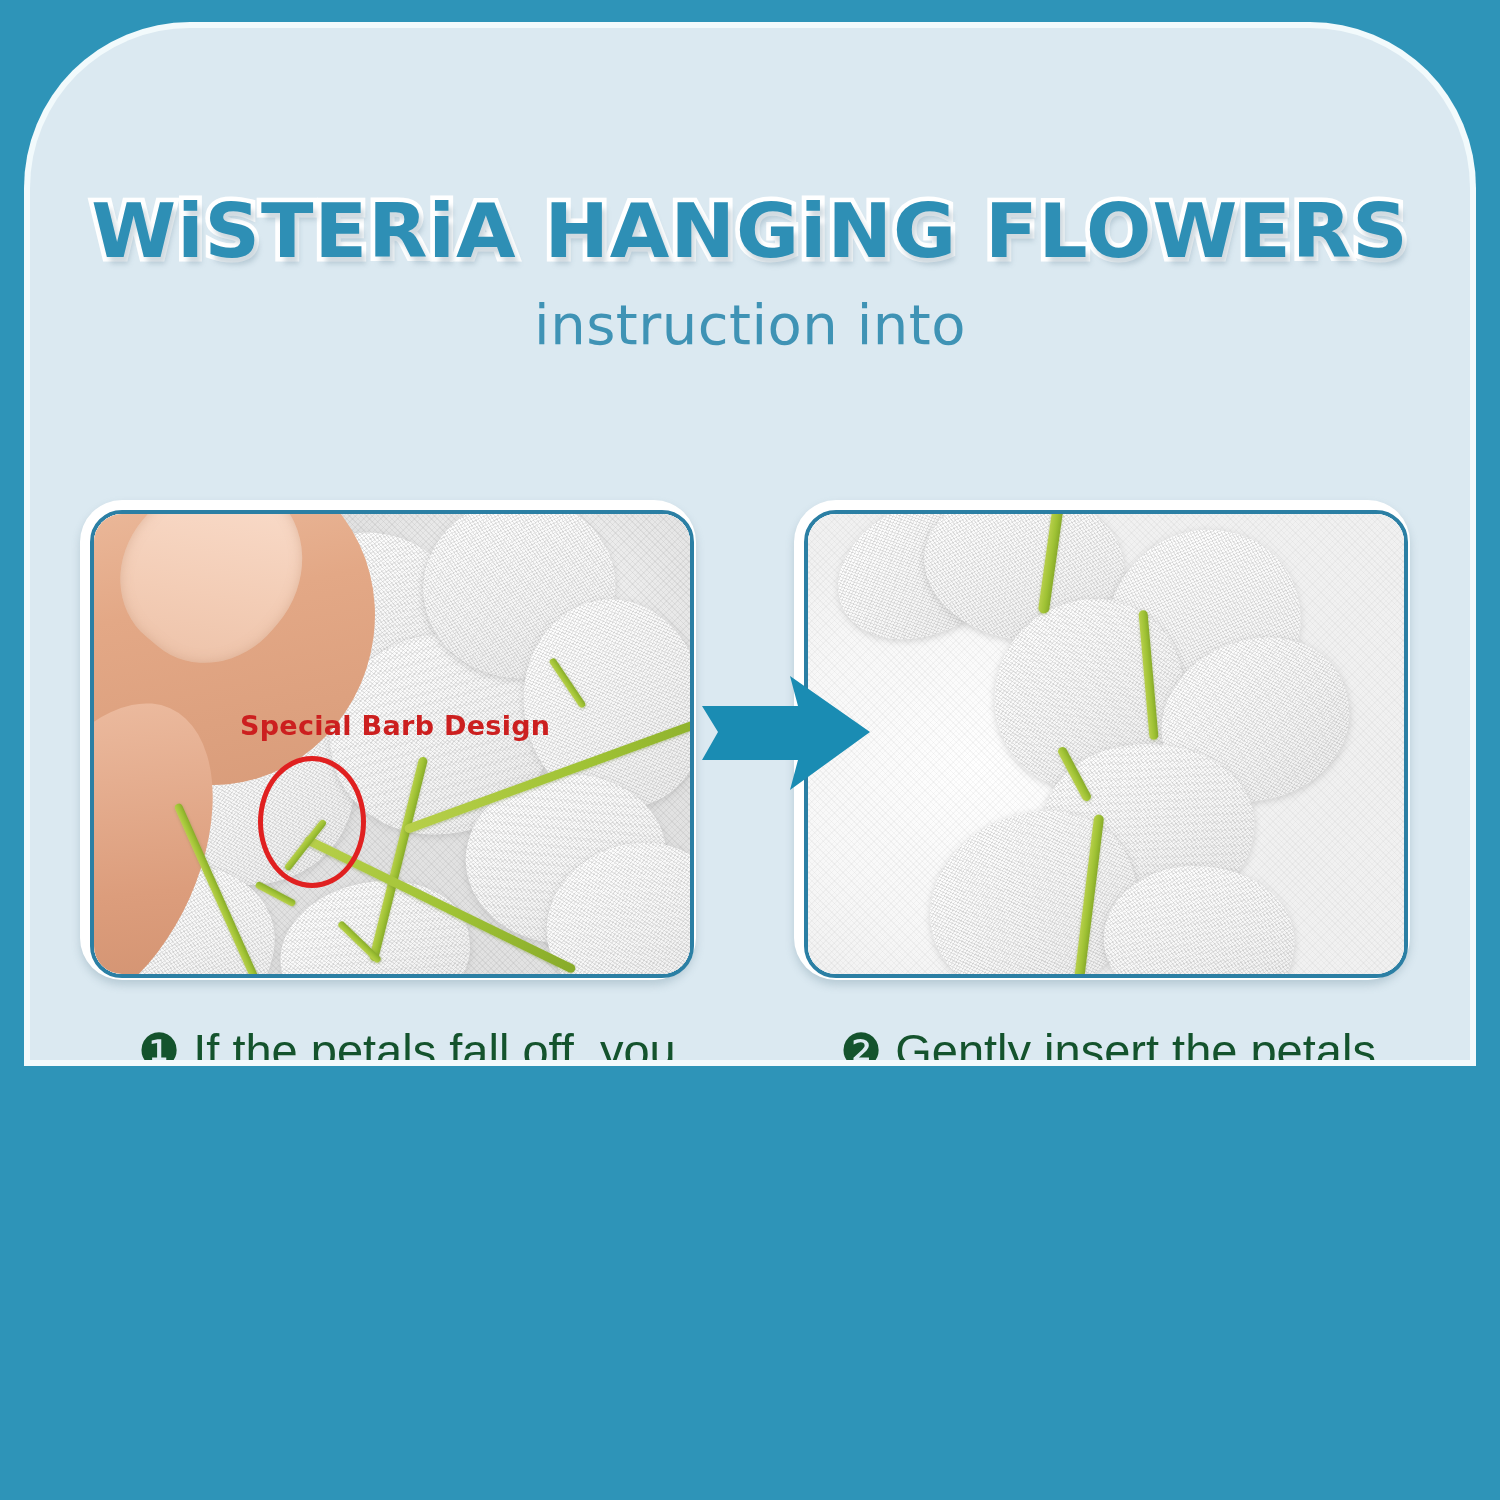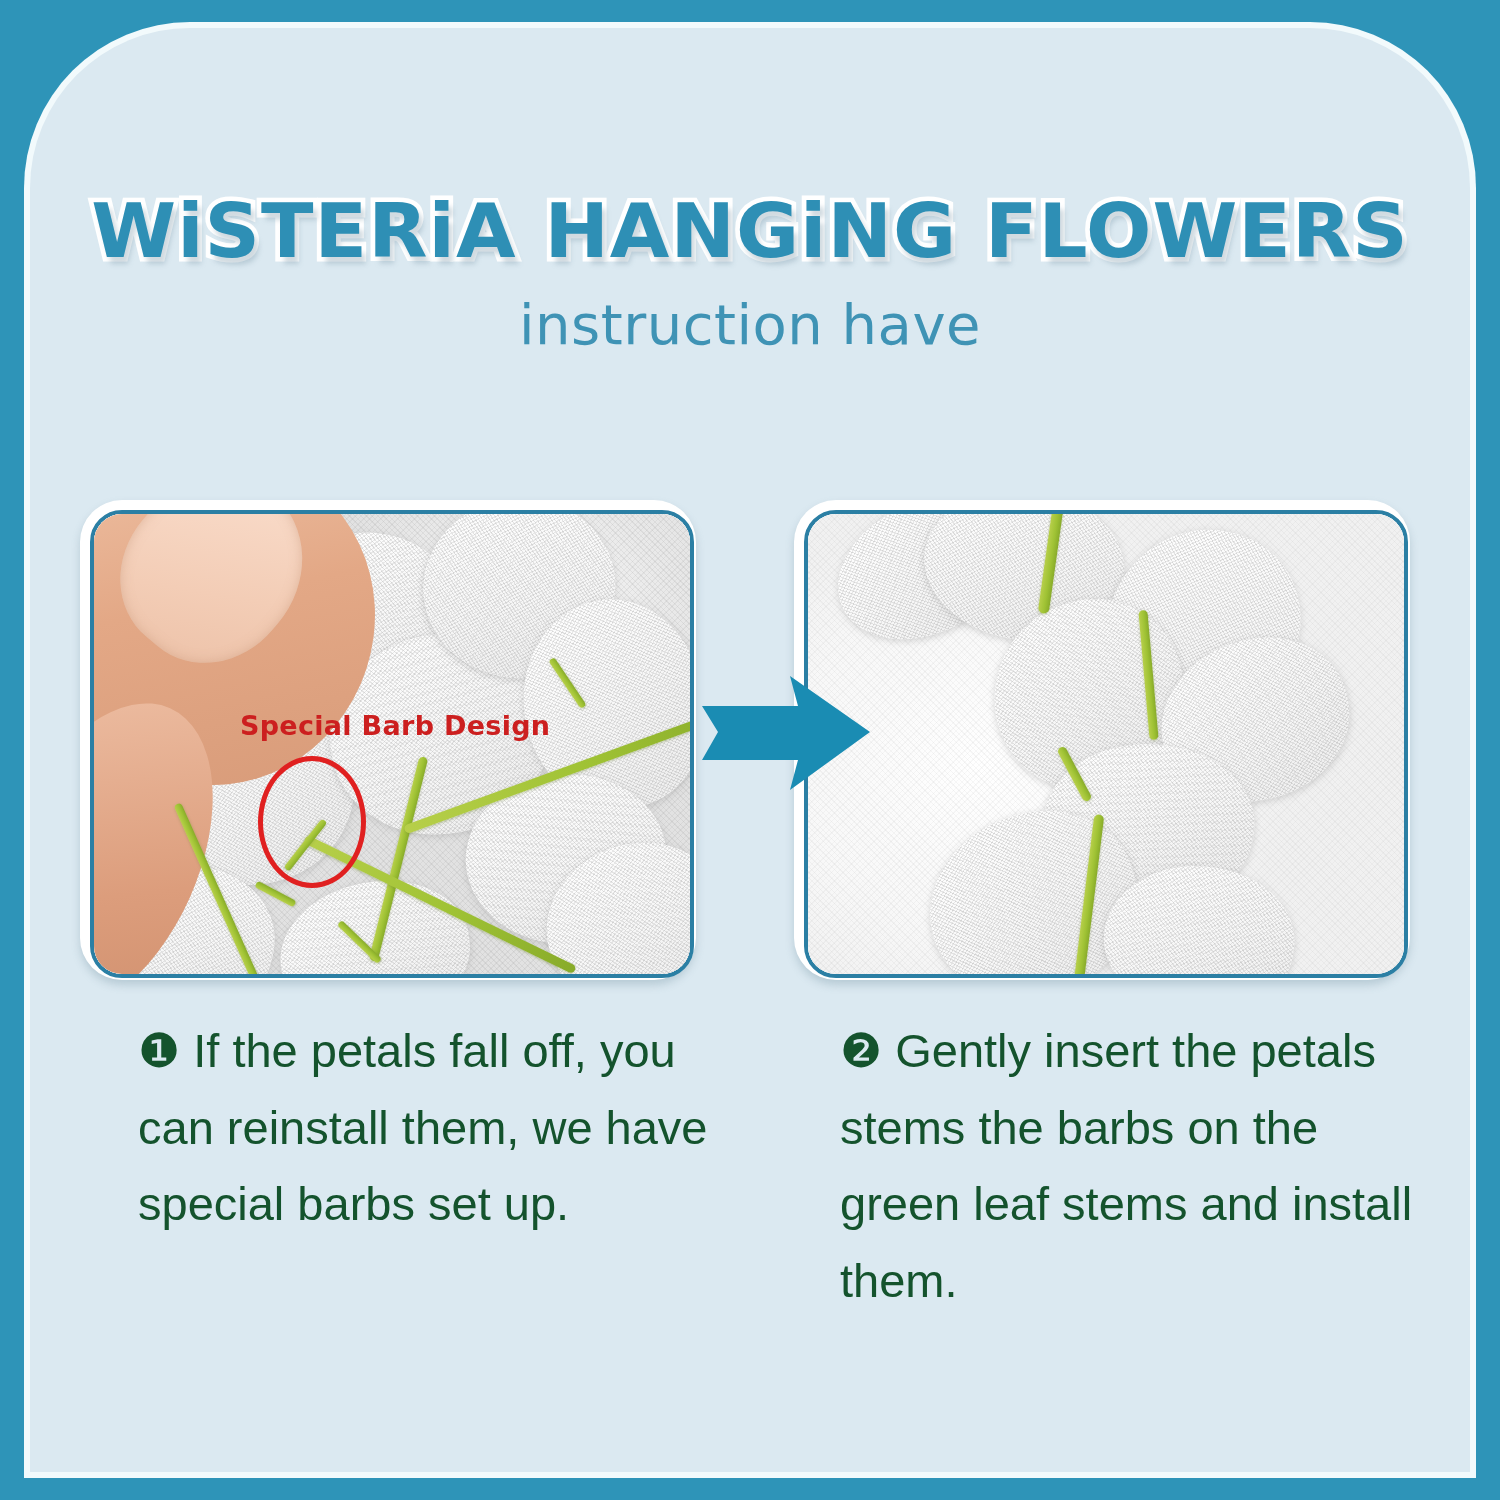--- a/index.html
+++ b/index.html
@@ -5,21 +5,21 @@
   html,body{margin:0;padding:0;}
   body{
     width:1500px;height:1500px;
     background:#2e94b8;
     font-family:"Liberation Sans", sans-serif;
     overflow:hidden;
   }
   .card{
     position:absolute;
     left:30px;top:28px;
-    width:1440px;height:1444px;
+    width:1440px;height:1032px;
     background:#dbe9f1;
     border-radius:160px 160px 0 0;
     box-shadow:0 0 0 6px #f2fafc;
     overflow:hidden;
   }
   
   .header{ position:absolute; left:0; top:0; width:100%; text-align:center; }
   .title{
     margin:0;
     padding-top:160px;
@@ -163,21 +163,21 @@
   .step.two{ width:720px; padding-left:90px; padding-right:40px; }
   .step .num{ font-size:47px; }
 </style>
 </head>
 <body>
 
 <div class="card">
 
   <div class="header">
     <h1 class="title">WiSTERiA HANGiNG FLOWERS</h1>
-    <div class="subtitle">instruction have</div>
+    <div class="subtitle">instruction into</div>
   </div>
 
   <div class="panels">
 
     <div class="panel left">
       <div class="panel-inner">
         <div class="photo1">
           <div class="weave"></div>
 
           <div class="petal" style="left:60px;top:180px;width:200px;height:190px;transform:rotate(-12deg);">

